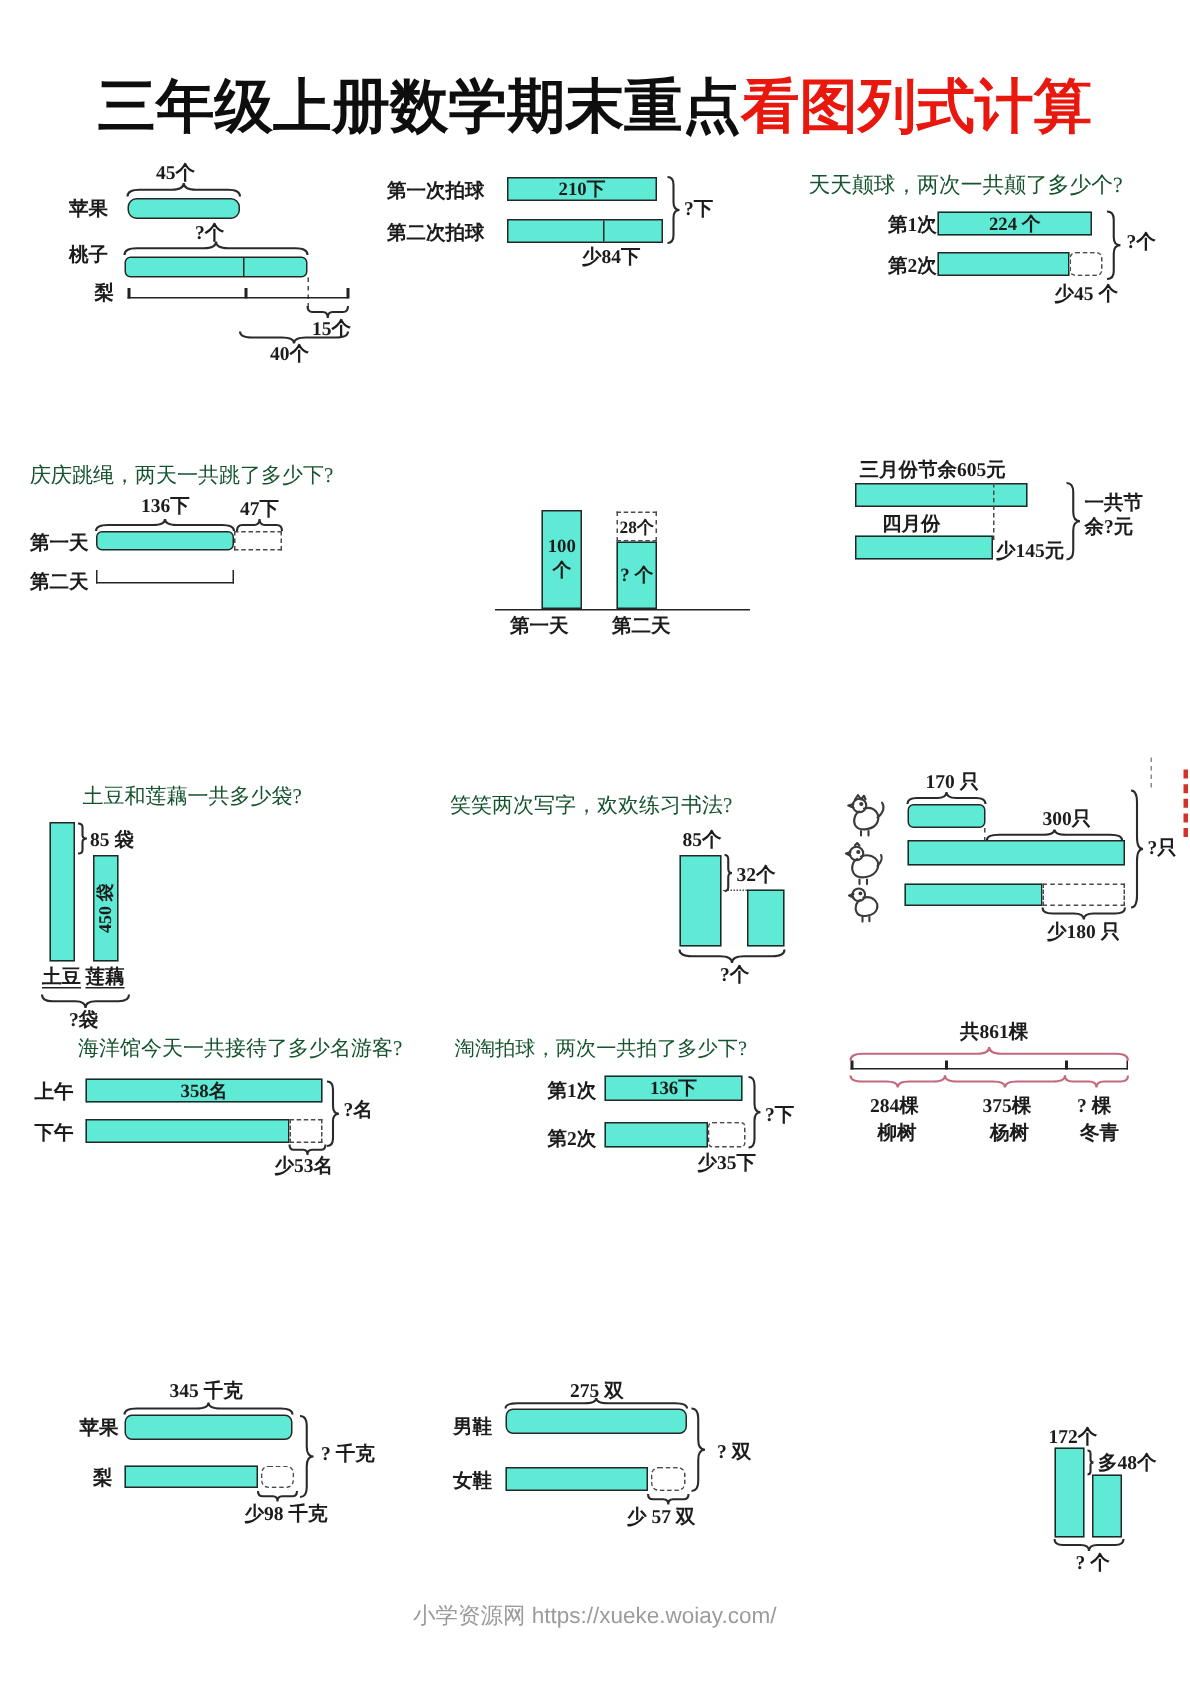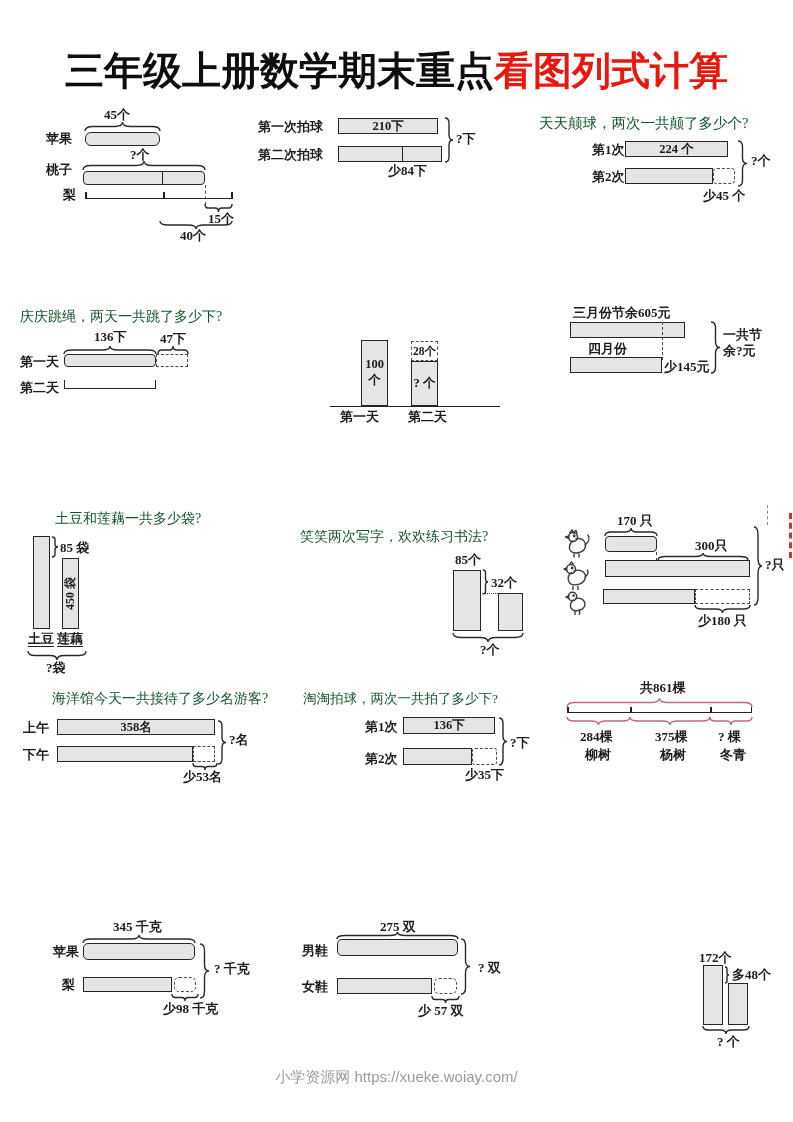--- a/index.html
+++ b/index.html
@@ -3,21 +3,21 @@
 <meta charset="utf-8">
 <style>
 *{margin:0;padding:0;box-sizing:border-box}
 html,body{width:793px;height:1122px}
 body{background:#fff;position:relative;font-family:"Liberation Serif",serif;color:#1c1c1c;overflow:hidden}
 .ttl{position:absolute;top:44px;left:0;width:100%;text-align:center;font-family:"Liberation Sans",sans-serif;font-weight:900;font-size:39px;color:#0e0e0e;white-space:nowrap;letter-spacing:0}
 .ttl .red{color:#e8180f}
 .prob{position:absolute}
 .lb{position:absolute;white-space:nowrap;font-size:13px;font-weight:700;line-height:1.1;color:#1c1c1c}
 .qt{position:absolute;white-space:nowrap;font-weight:400;font-size:14px;color:#14532d}
-.bar{position:absolute;border:1.5px solid #262626;background:#e5e5e5;display:flex;align-items:center;justify-content:center;font-size:12.5px;font-weight:700}
+.bar{position:absolute;border:1.5px solid #262626;background:#5eead4;display:flex;align-items:center;justify-content:center;font-size:12.5px;font-weight:700}
 .vbar{flex-direction:column}
 .dashedbox{position:absolute;border:1.5px dashed #4a4a4a;background:#fff;display:flex;align-items:center;justify-content:center;font-size:11.5px;font-weight:700}
 .br{position:absolute}
 .vdot{position:absolute;border-left:1.6px dashed #4a4a4a}
 .hdot{position:absolute;border-top:1.6px dotted #4a4a4a}
 .hsolid{position:absolute;border-top:1.6px solid #222}
 .tick{position:absolute;width:1.6px;background:#222}
 .ubar{position:absolute;border:1.5px solid #262626;border-top:none}
 .pre{white-space:pre-line;text-align:center}
 .rot{transform:rotate(-90deg);white-space:nowrap;font-size:12px;font-weight:700}
@@ -151,21 +151,21 @@
   <span class="lb" style="left:108px;top:58px">少145元</span>
   <i class="br" style="left:155px;top:20px;width:9px;height:51px">
       <svg width="9" height="51" viewBox="0 0 9 51" style="display: block; overflow: visible;">
         <path d="M0 0 Q4.5 0 4.5 6.12 L4.5 19.38 Q4.5 25.5 9 25.5 Q4.5 25.5 4.5 31.62 L4.5 44.88 Q4.5 51 0 51" fill="none" stroke="#2a2a2a" stroke-width="1.4"></path>
       </svg>
     </i>
   <span class="lb" style="left:167px;top:26px">一共节</span>
   <span class="lb" style="left:167px;top:42px">余?元</span>
 </div>
 
-<div class="prob" style="left:28px;top:508px;width:215px;height:168px">
+<div class="prob" style="left:28px;top:520px;width:215px;height:168px">
   <span class="qt" style="left:27px;top:2px;font-size:14px">土豆和莲藕一共多少袋?</span>
   <div class="bar" style="left:5px;top:28px;width:17px;height:93px"></div>
   <i class="br" style="left:24px;top:29px;width:6px;height:20px">
       <svg width="6" height="20" viewBox="0 0 6 20" style="display: block; overflow: visible;">
         <path d="M0 0 Q3 0 3 2.4 L3 7.6 Q3 10 6 10 Q3 10 3 12.4 L3 17.6 Q3 20 0 20" fill="none" stroke="#2a2a2a" stroke-width="1.4"></path>
       </svg>
     </i>
   <span class="lb" style="left:32px;top:33px">85 袋</span>
   <div class="bar" style="left:34px;top:50px;width:17px;height:71px">
       <span class="rot">450 袋</span>

